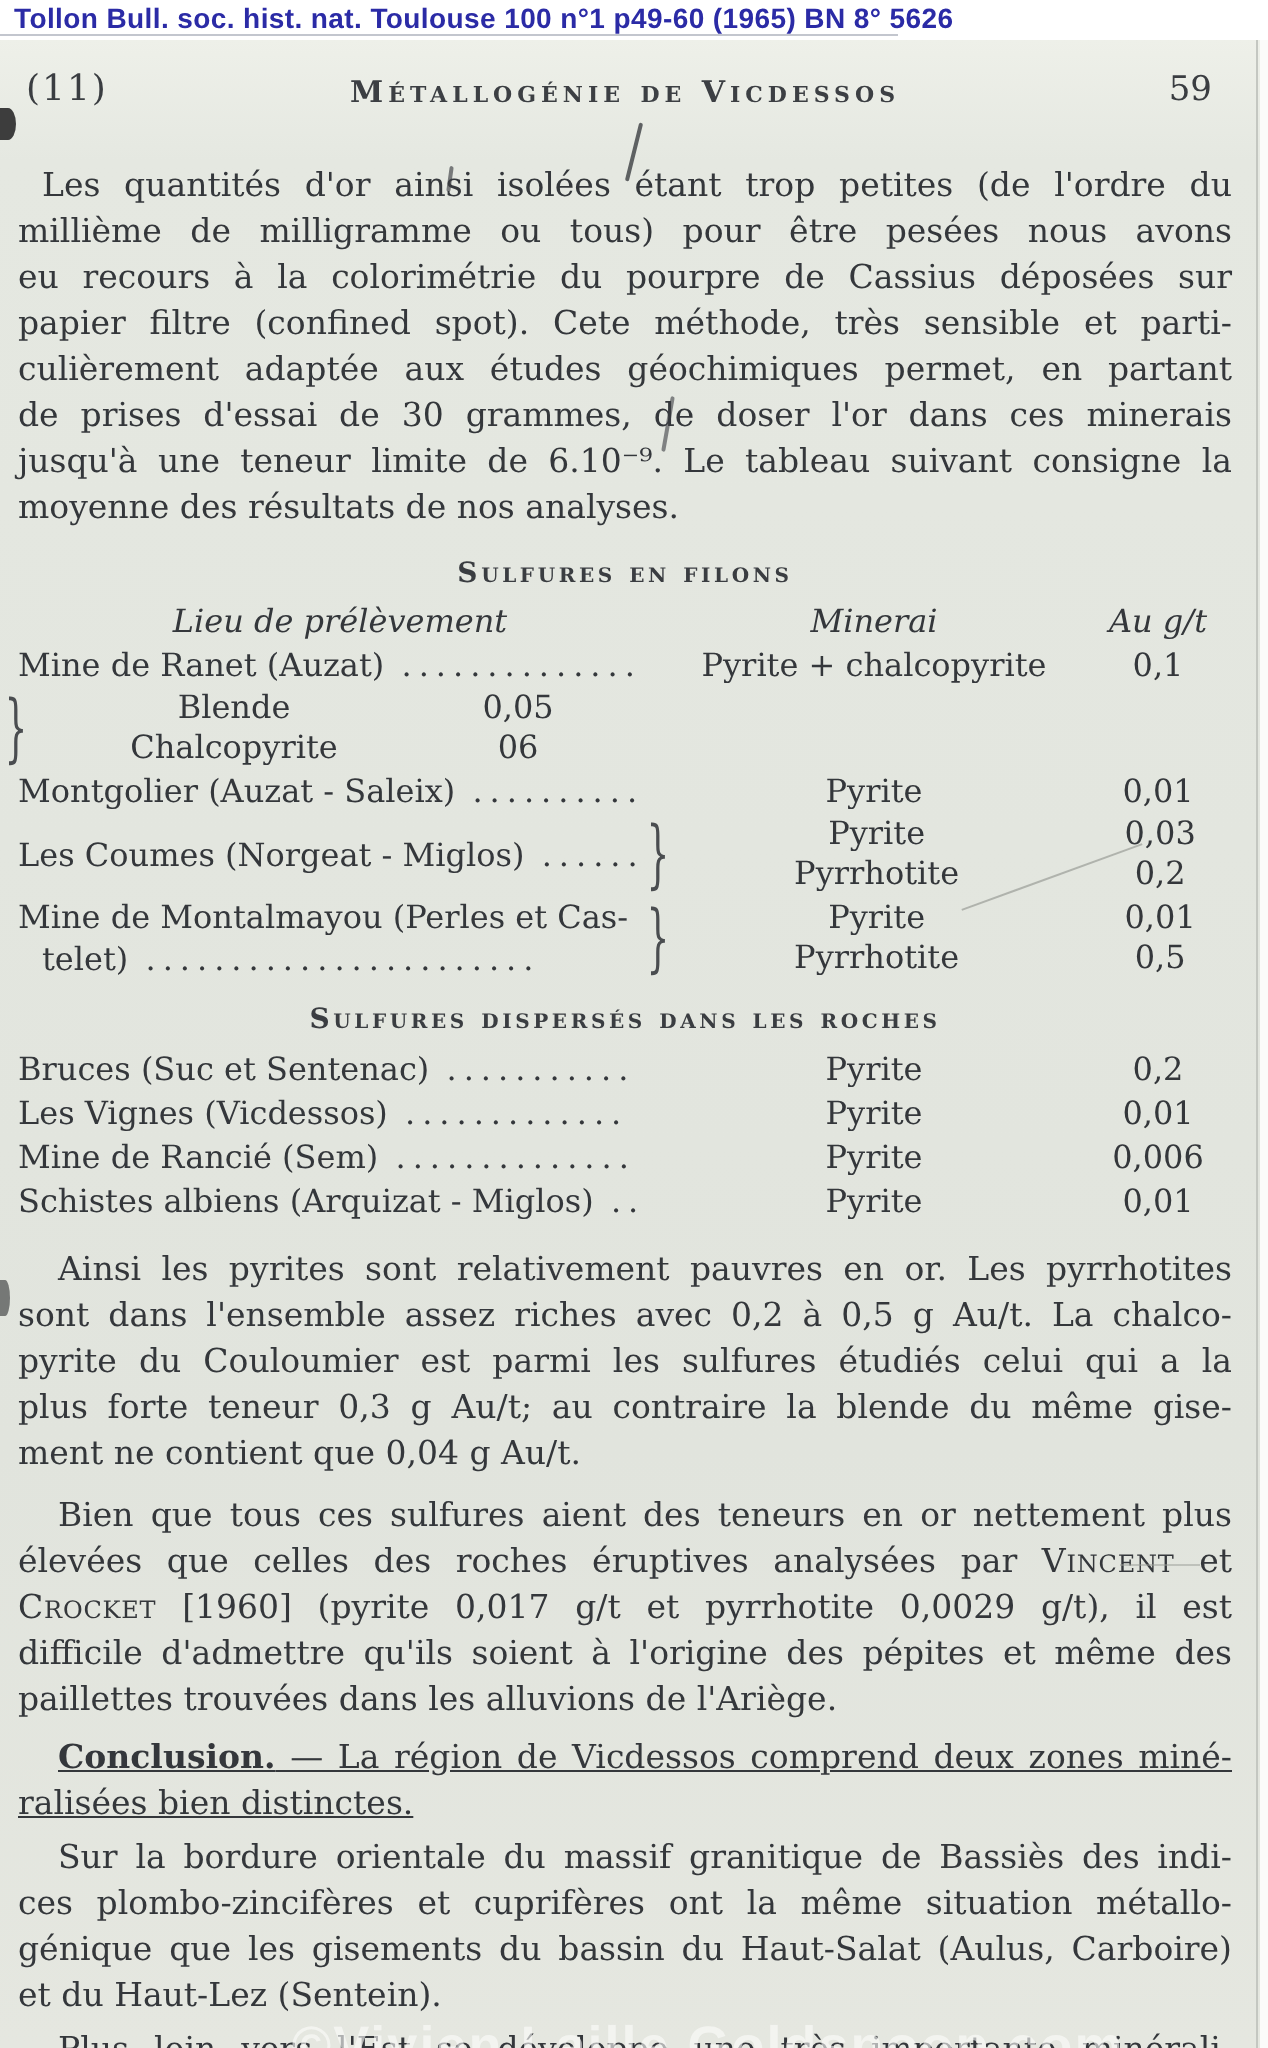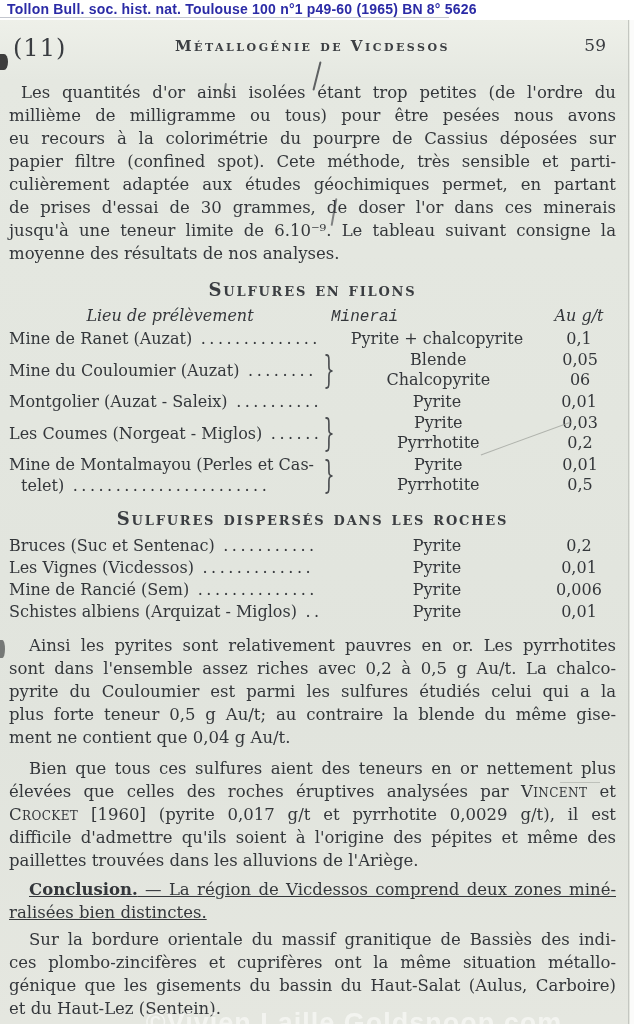--- a/index.html
+++ b/index.html
@@ -13,44 +13,44 @@
       font-size:14px;letter-spacing:.2px;color:#2b2ba6;white-space:nowrap;}
   .citebar .underline{position:absolute;top:17px;left:0;width:449px;height:1px;background:#c3c6ce;}
 
   
   .page{position:absolute;top:20px;left:0;width:634px;height:1004px;overflow:hidden;
       background:linear-gradient(180deg,#eef0e9 0%,#e5e8e1 6%,#e3e6df 40%,#e1e4dd 70%,#e5e7e0 100%);
       color:#33363a;}
   .inner{padding:12px 18px 0 9px;}
 
   .pagehead{position:relative;height:24px;margin-top:2px;}
-  .folio{position:absolute;left:4px;top:0;font-size:24px;letter-spacing:1px;color:#3a3d41;}
+  .folio{position:absolute;left:4px;top:0;font-size:18px;letter-spacing:1px;color:#3a3d41;}
   .runtitle{position:absolute;left:0;right:0;top:3px;text-align:center;
       font-variant:small-caps;font-size:15px;font-weight:600;letter-spacing:2.5px;color:#3c3f43;}
   .pagenum{position:absolute;right:10px;top:1px;font-size:17px;color:#3a3d41;}
 
   
   .para{margin:0;font-size:16.5px;line-height:23px;color:#34373b;}
   .tline{text-align:justify;text-align-last:justify;}
   .tline.lastline{text-align-last:left;}
   .tline.indent{padding-left:20px;}
   .para[data-para="p1"] .tline.indent{padding-left:12px;margin-top:23px;}
   .b{font-weight:bold;}
   .sc{font-variant:small-caps;letter-spacing:.4px;}
 
   .sechead{text-align:center;font-variant:small-caps;font-weight:600;
-      font-size:18px;letter-spacing:1.8px;color:#3a3d41;}
+      font-size:14px;letter-spacing:1.8px;color:#3a3d41;}
   .sechead.first{margin-top:14px;margin-bottom:4px;}
   .sechead.second{margin-top:12px;margin-bottom:6px;}
 
   
   .thead{display:flex;align-items:baseline;font-style:italic;font-size:16px;
       margin:6px 0 2px 0;color:#34373b;}
   .h-lieu{width:322px;text-align:center;}
-  .h-min{width:212px;text-align:left;font-family:Liberation Mono, monospace;}
+  .h-min{width:212px;text-align:center;}
   .h-au{width:72px;text-align:center;}
 
   .ttable{font-size:16px;color:#34373b;}
   .trow{display:flex;align-items:center;margin-bottom:1px;position:relative;}
   .c-lieu{width:322px;}
   .lieuline{white-space:nowrap;line-height:21px;}
   .lieuline.cont{padding-left:12px;}
   .leader{letter-spacing:3.5px;}
   .brace{display:inline-block;width:10px;font-size:24px;color:#4a4d50;
       transform:scaleX(.75) scaleY(1.55);transform-origin:center;margin-left:-8px;}
@@ -118,23 +118,20 @@
             <div class="lieuline">Mine de Ranet (Auzat)<span class="leader"> ..............</span></div>
           </div>
           <div class="c-min">
             <div>Pyrite + chalcopyrite</div>
           </div>
           <div class="c-au">
             <div>0,1</div>
           </div>
         </div>
         <div class="trow">
-          <div class="c-lieu">
-            <div class="lieuline">Mine du Couloumier (Auzat)<span class="leader"> ........</span></div>
-          </div>
           <span class="brace">}</span>
           <div class="c-min">
             <div>Blende</div>
             <div>Chalcopyrite</div>
           </div>
           <div class="c-au">
             <div>0,05</div>
             <div>06</div>
           </div>
         </div>
@@ -226,21 +223,21 @@
           <div class="c-au">
             <div>0,01</div>
           </div>
         </div>
       </div>
 
     <div class="para" style="margin-top:12px;" data-para="p2">
         <div class="tline indent">Ainsi les pyrites sont relativement pauvres en or. Les pyrrhotites</div>
         <div class="tline">sont dans l'ensemble assez riches avec 0,2 à 0,5 g Au/t. La chalco-</div>
         <div class="tline">pyrite du Couloumier est parmi les sulfures étudiés celui qui a la</div>
-        <div class="tline">plus forte teneur 0,5 g Au/t; au contraire la blende du même gise-</div>
+        <div class="tline">plus forte teneur 0,3 g Au/t; au contraire la blende du même gise-</div>
         <div class="tline lastline">ment ne contient que 0,04 g Au/t.</div>
       </div>
     <div class="para" style="margin-top:8px;" data-para="p3">
         <div class="tline indent">Bien que tous ces sulfures aient des teneurs en or nettement plus</div>
         <div class="tline"><span>élevées que celles des roches éruptives analysées par </span><span class="sc">Vincent</span><span> et</span></div>
         <div class="tline"><span class="sc">Crocket</span><span> [1960] (pyrite 0,017 g/t et pyrrhotite 0,0029 g/t), il est</span></div>
         <div class="tline">difficile d'admettre qu'ils soient à l'origine des pépites et même des</div>
         <div class="tline lastline">paillettes trouvées dans les alluvions de l'Ariège.</div>
       </div>
     <div class="para" style="margin-top:6px;text-decoration:underline;" data-para="p4">

